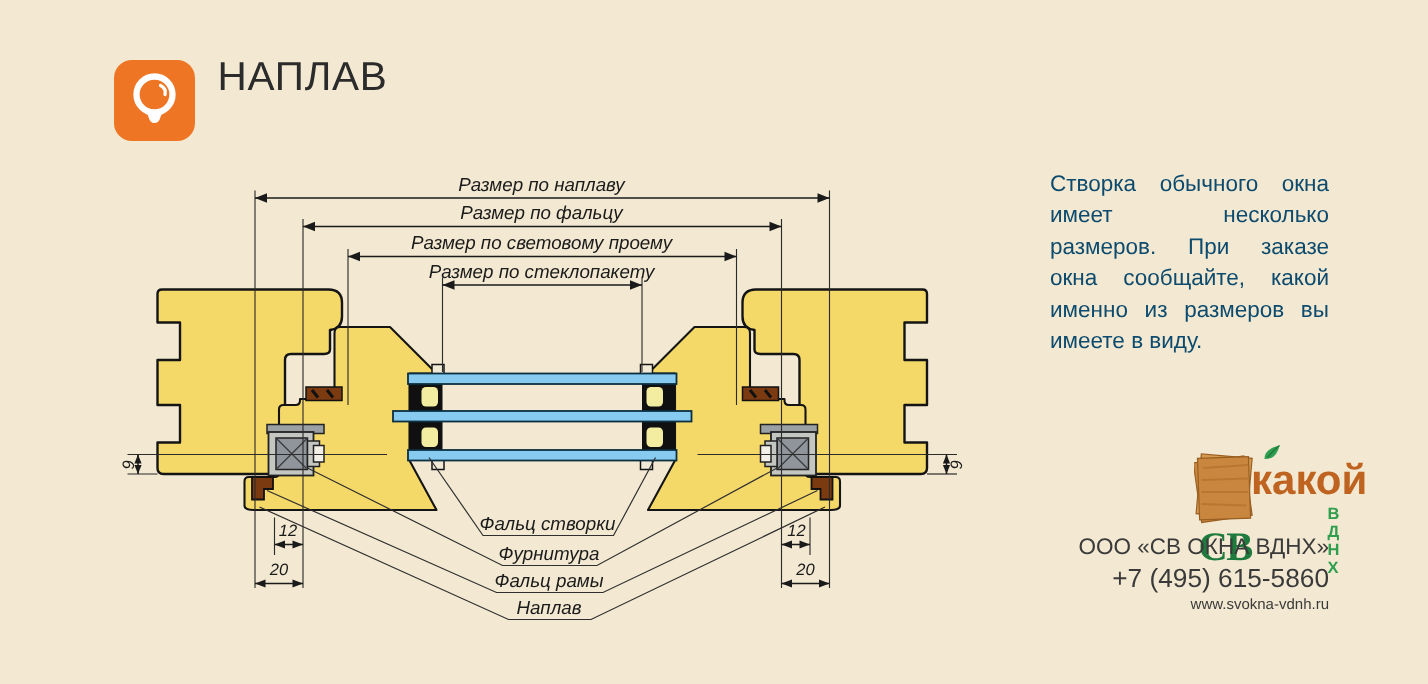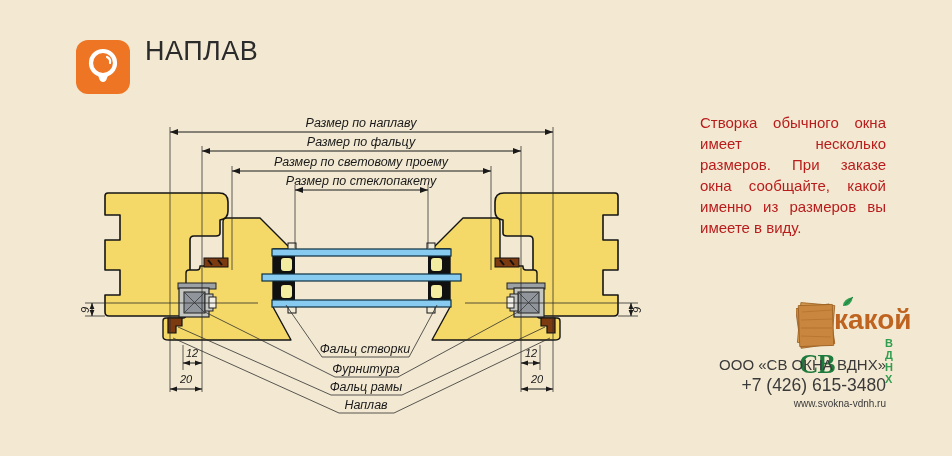--- a/index.html
+++ b/index.html
@@ -11,21 +11,21 @@
   .hdr-title{position:absolute;left:145px;top:34px;font-size:27px;line-height:35px;
              color:#2b2b2b;letter-spacing:.5px;}
 
   
   .diagram{position:absolute;left:75px;top:105px;}
   .dimtxt{font-family:"Liberation Sans",sans-serif;font-style:italic;font-size:12.5px;fill:#1a1a1a;}
   .numtxt{font-family:"Liberation Sans",sans-serif;font-style:italic;font-size:11px;fill:#1a1a1a;}
 
   
   .info{position:absolute;left:700px;top:112px;width:186px;font-size:15px;line-height:21px;
-        color:#b91c1c;text-align:justify;}
+        color:#0c4a6e;text-align:justify;}
 
   .logo{position:absolute;left:790px;top:297px;width:120px;height:58px;}
   .logo-wood{position:absolute;left:6px;top:3px;width:40px;height:50px;}
   .logo-sv{position:absolute;left:9px;top:12px;font-size:27px;font-weight:bold;color:#1f7a3d;
            font-family:"Liberation Serif",serif;letter-spacing:-1px;margin-top:40px;}
   .logo-okna{position:absolute;left:44px;top:7px;font-size:28px;font-weight:bold;color:#bf6420;
              letter-spacing:0px;font-family:"Liberation Sans",sans-serif;}
   .logo-vdnh{position:absolute;left:50px;top:40px;font-size:11px;font-weight:bold;color:#2f9e4f;
              letter-spacing:6px;margin-left:45px;}
   .logo-leaf{position:absolute;left:50px;top:-2px;width:16px;height:13px;}
@@ -218,15 +218,15 @@
   <svg class="logo-leaf" viewBox="0 0 16 13">
     <path d="M3 11 Q3 4 13 2 Q11 11 4 11 Z" fill="#2f9e4f"></path>
     <path d="M13 2 Q9 5 5 10" stroke="#1f7a3d" stroke-width="1" fill="none"></path>
   </svg>
   <div class="logo-okna">какой</div>
   <div class="logo-vdnh">В Д Н Х</div>
 </div>
 
 <div class="contacts">
   <div class="c-company">ООО «СВ ОКНА ВДНХ»</div>
-  <div class="c-phone">+7 (426) 615-3480</div>
+  <div class="c-phone">+7 (495) 615-5860</div>
   <div class="c-www">www.svokna-vdnh.ru</div>
 </div>
 
 </body></html>

